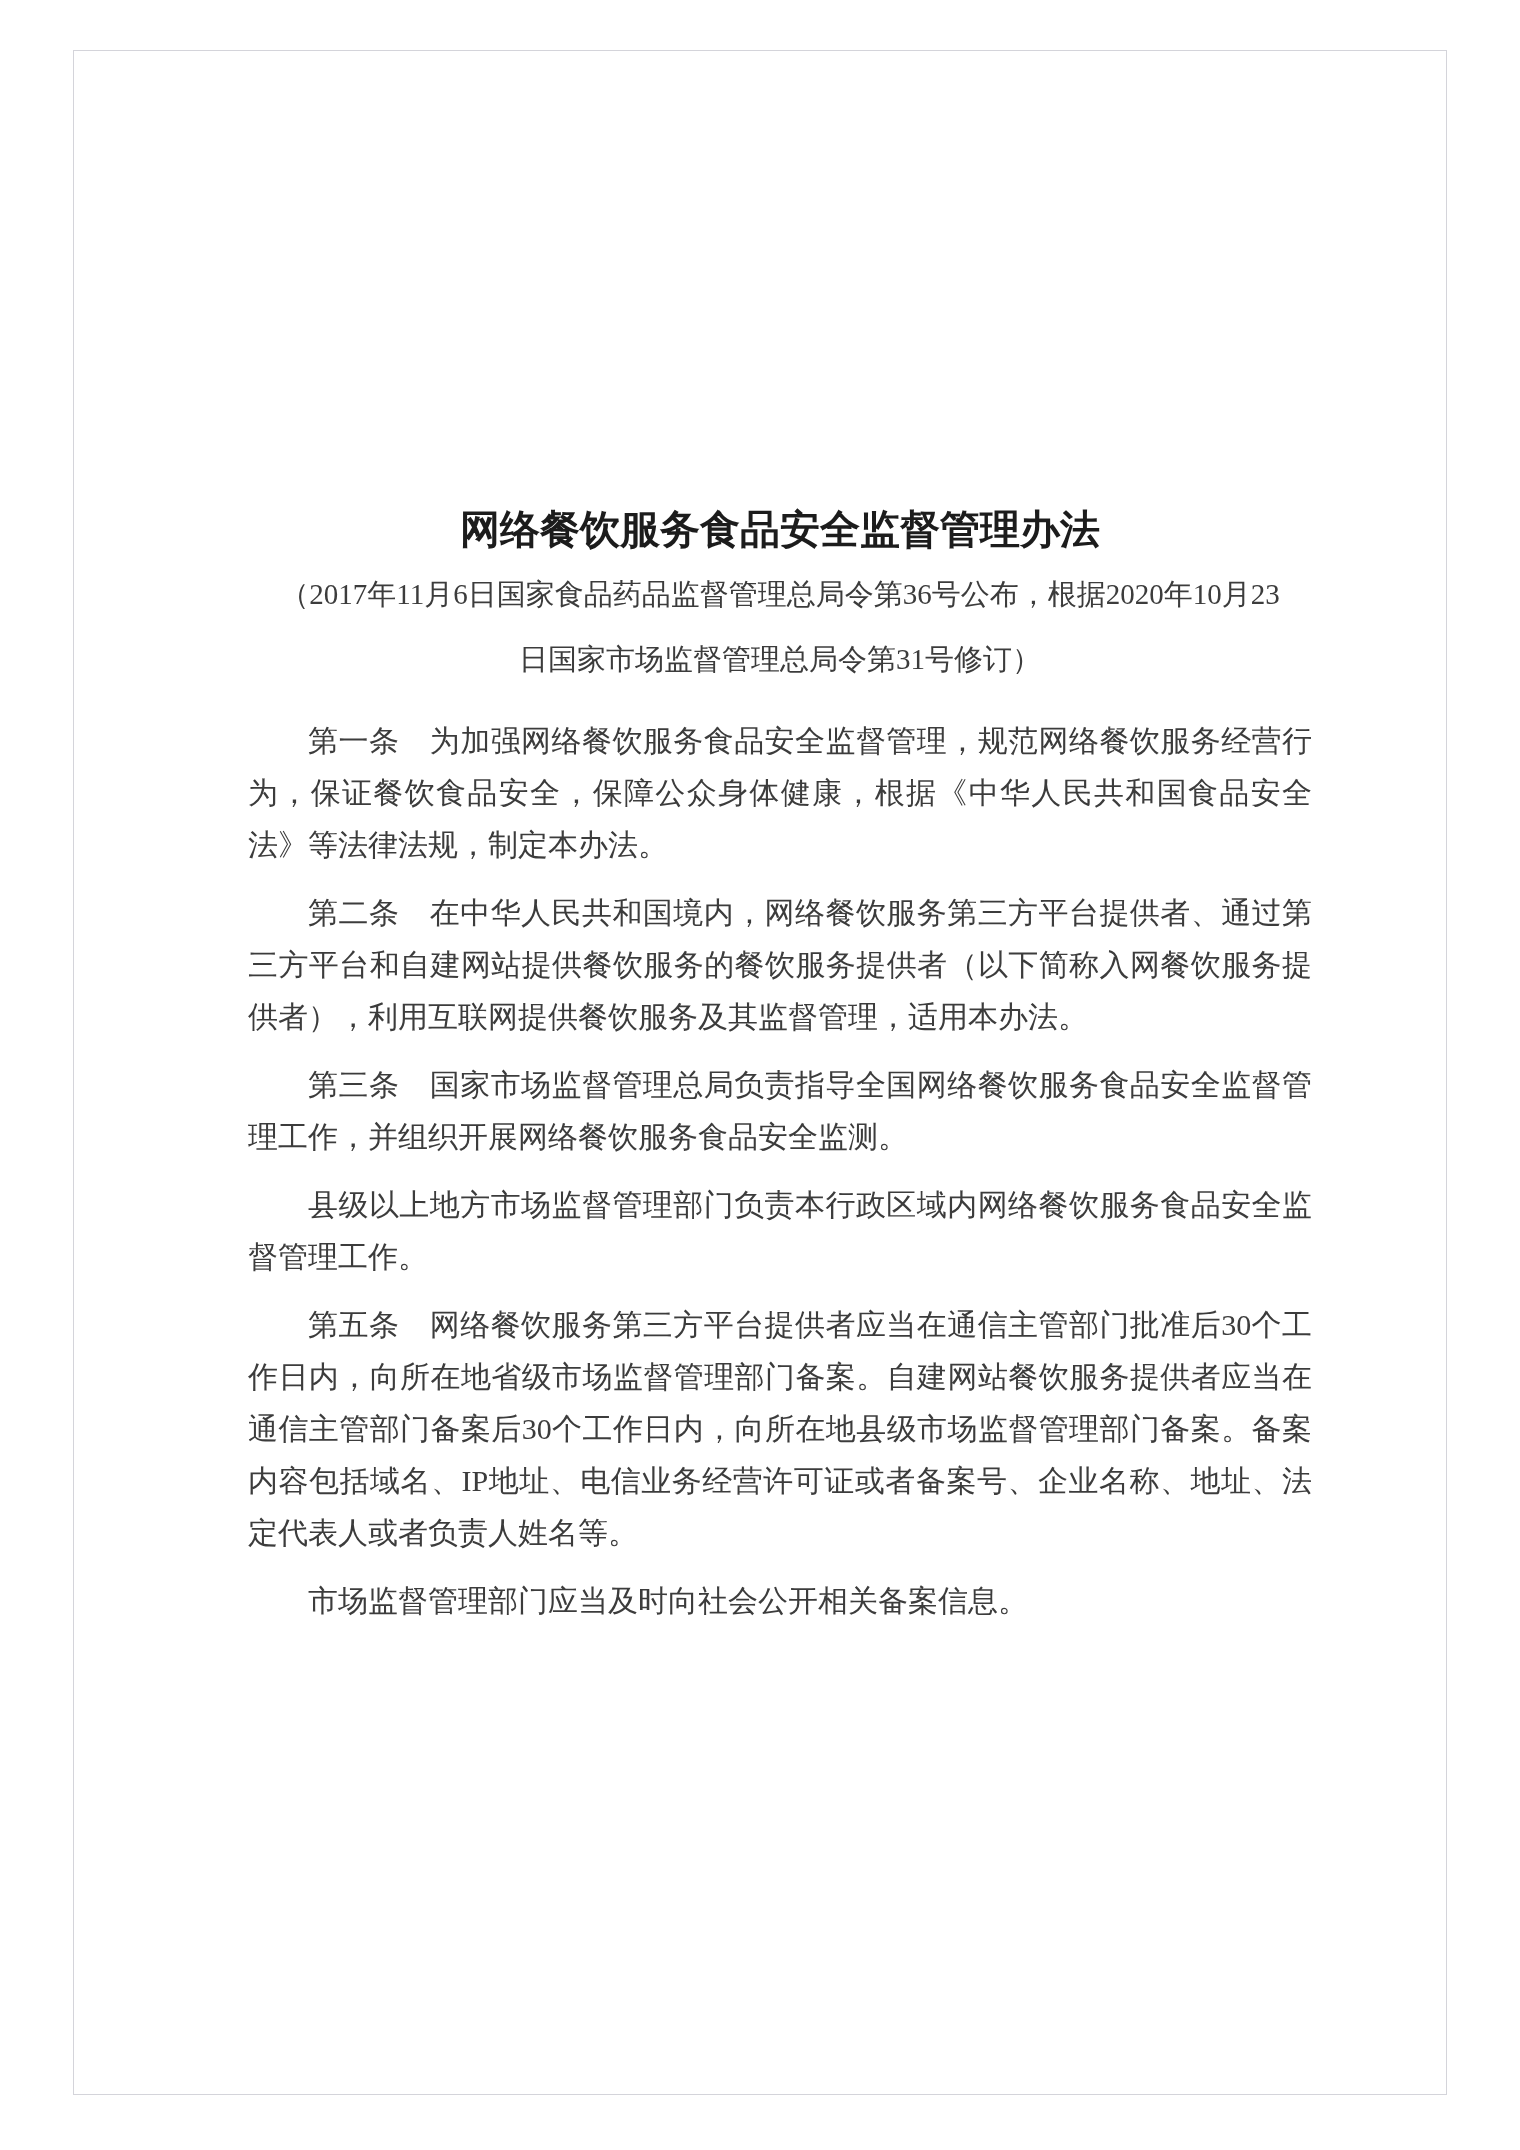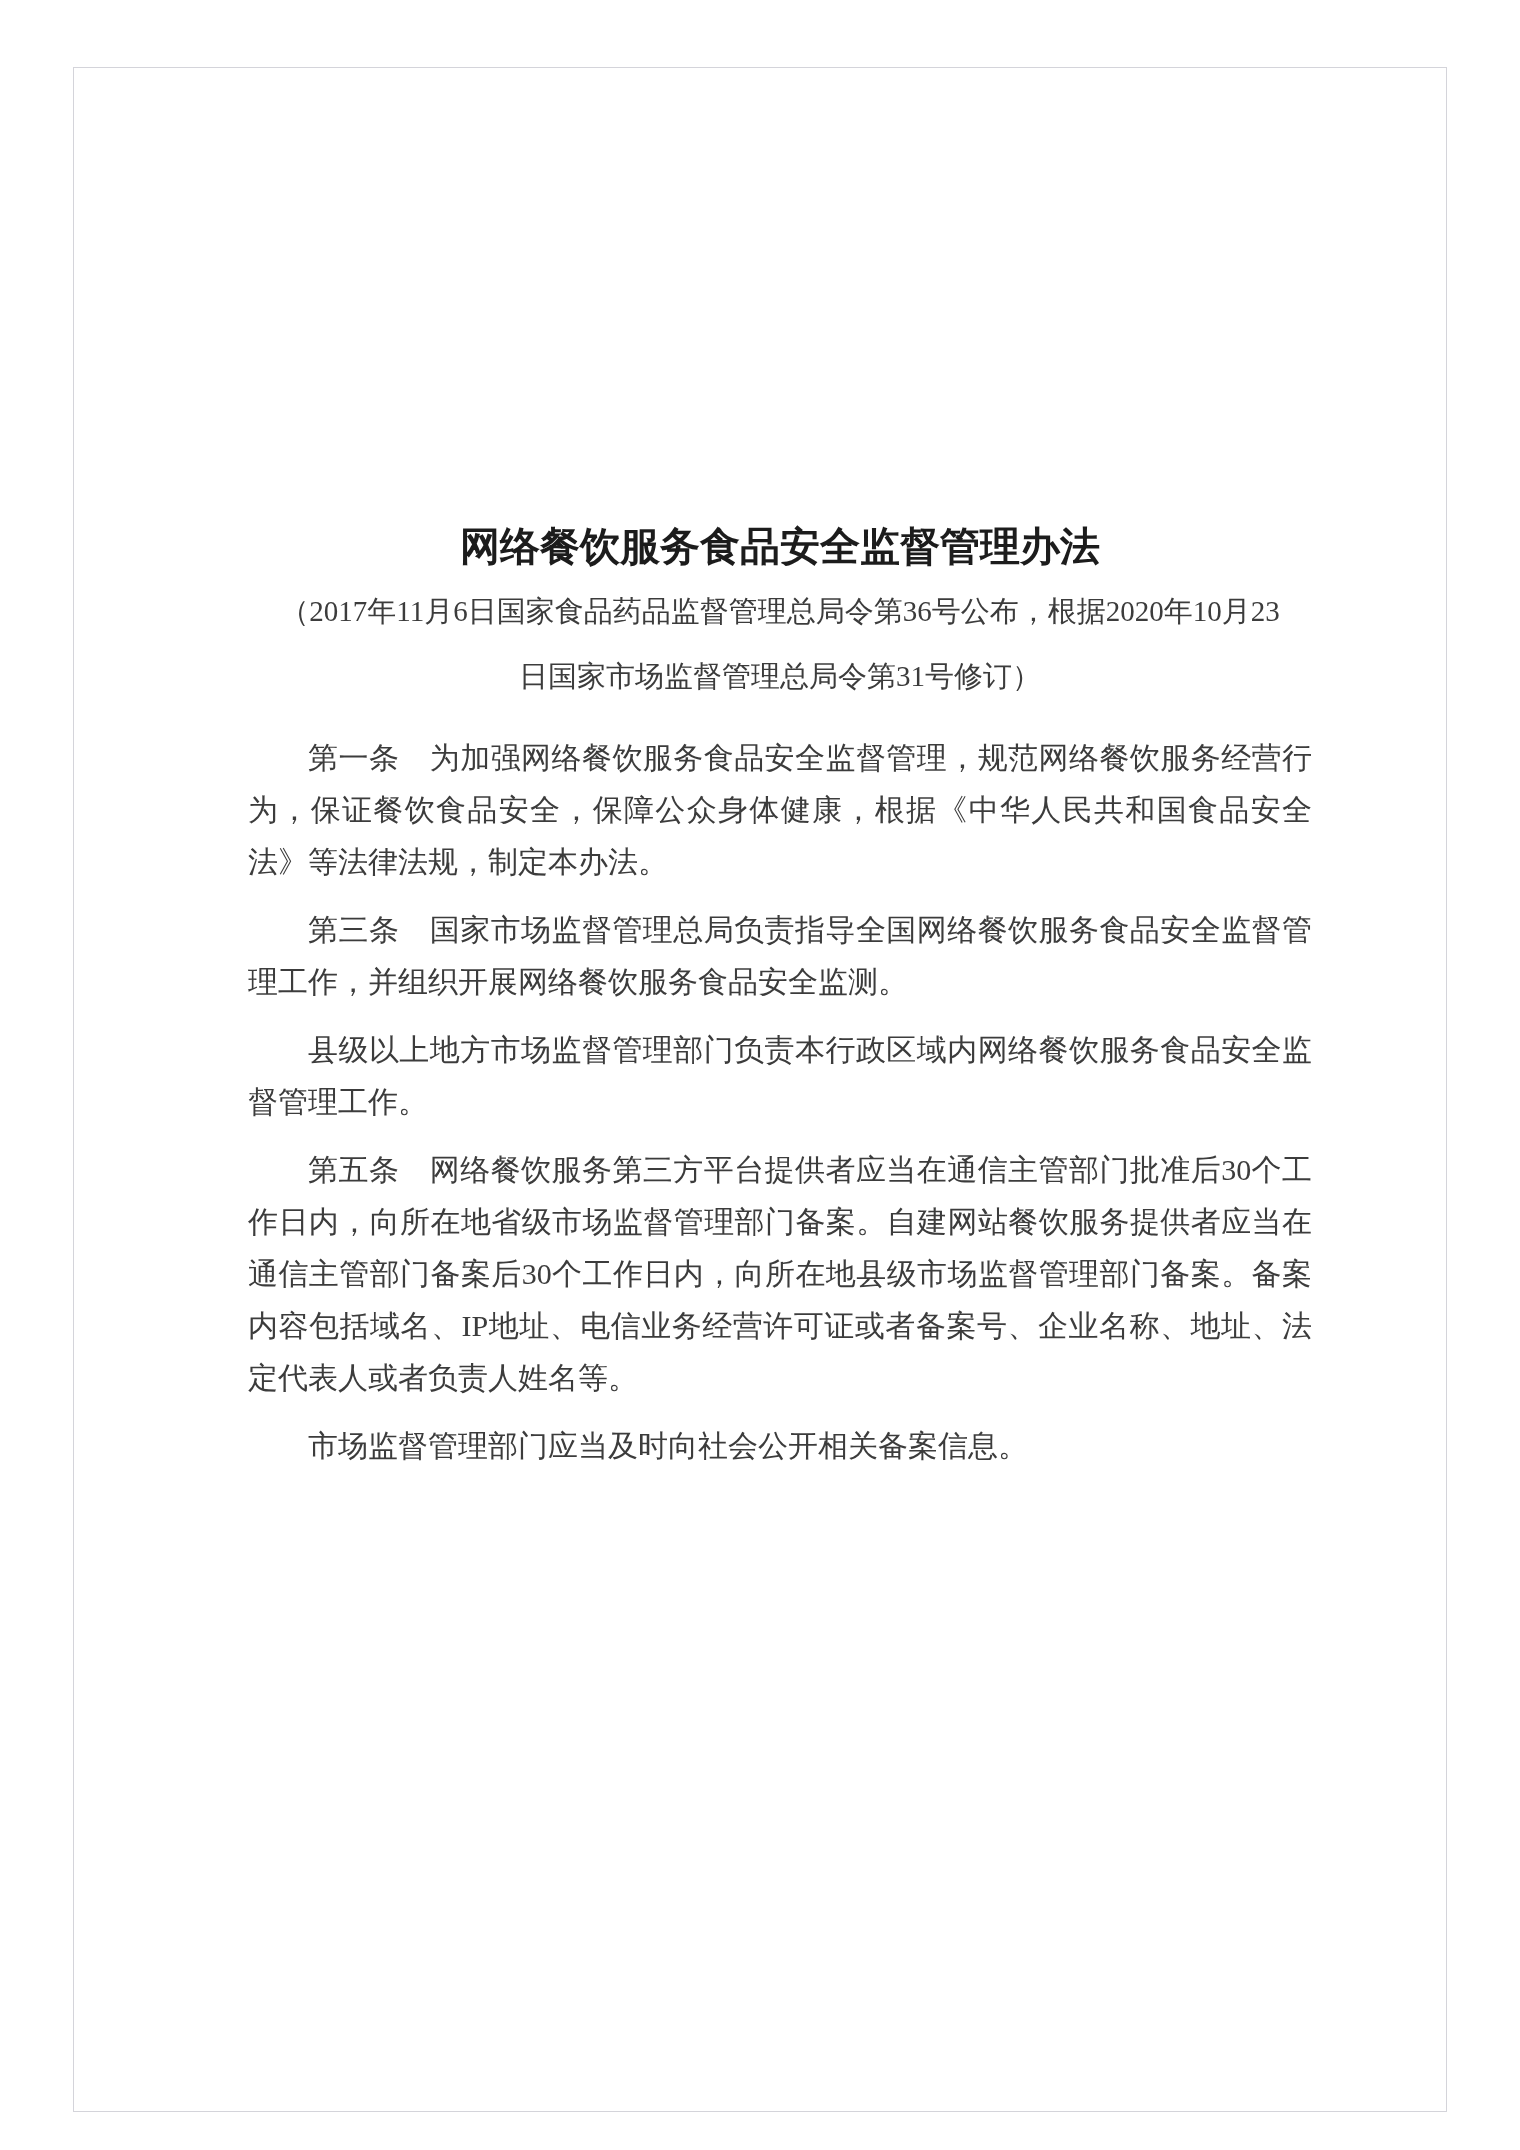--- a/index.html
+++ b/index.html
@@ -6,21 +6,21 @@
     margin: 0;
     padding: 0;
     width: 1520px;
     height: 2150px;
     background: #ffffff;
     font-family: "Liberation Serif", "DejaVu Serif", serif;
   }
   .page {
     position: absolute;
     left: 73px;
-    top: 67px;
+    top: 50px;
     width: 1374px;
     height: 2045px;
     background: #ffffff;
     border: 1px solid #d4d4da;
     box-sizing: border-box;
     overflow: hidden;
   }
   .content {
     box-sizing: border-box;
     width: 100%;
@@ -61,19 +61,20 @@
 
 <div class="page">
   <div class="content">
     <h1 class="doc-title">网络餐饮服务食品安全监督管理办法</h1>
     <div class="doc-subtitle">
       <div class="subtitle-line">（2017年11月6日国家食品药品监督管理总局令第36号公布，根据2020年10月23</div>
       <div class="subtitle-line">日国家市场监督管理总局令第31号修订）</div>
     </div>
     <div class="doc-body">
       <p>第一条　为加强网络餐饮服务食品安全监督管理，规范网络餐饮服务经营行为，保证餐饮食品安全，保障公众身体健康，根据《中华人民共和国食品安全法》等法律法规，制定本办法。</p>
+      <p>第二条　在中华人民共和国境内，网络餐饮服务第三方平台提供者、通过第三方平台和自建网站提供餐饮服务的餐饮服务提供者（以下简称入网餐饮服务提供者），利用互联网提供餐饮服务及其监督管理，适用本办法。</p>
       <p>第三条　国家市场监督管理总局负责指导全国网络餐饮服务食品安全监督管理工作，并组织开展网络餐饮服务食品安全监测。</p>
       <p>县级以上地方市场监督管理部门负责本行政区域内网络餐饮服务食品安全监督管理工作。</p>
       <p>第五条　网络餐饮服务第三方平台提供者应当在通信主管部门批准后30个工作日内，向所在地省级市场监督管理部门备案。自建网站餐饮服务提供者应当在通信主管部门备案后30个工作日内，向所在地县级市场监督管理部门备案。备案内容包括域名、IP地址、电信业务经营许可证或者备案号、企业名称、地址、法定代表人或者负责人姓名等。</p>
       <p>市场监督管理部门应当及时向社会公开相关备案信息。</p>
     </div>
   </div>
 </div>
 
 </body></html>

